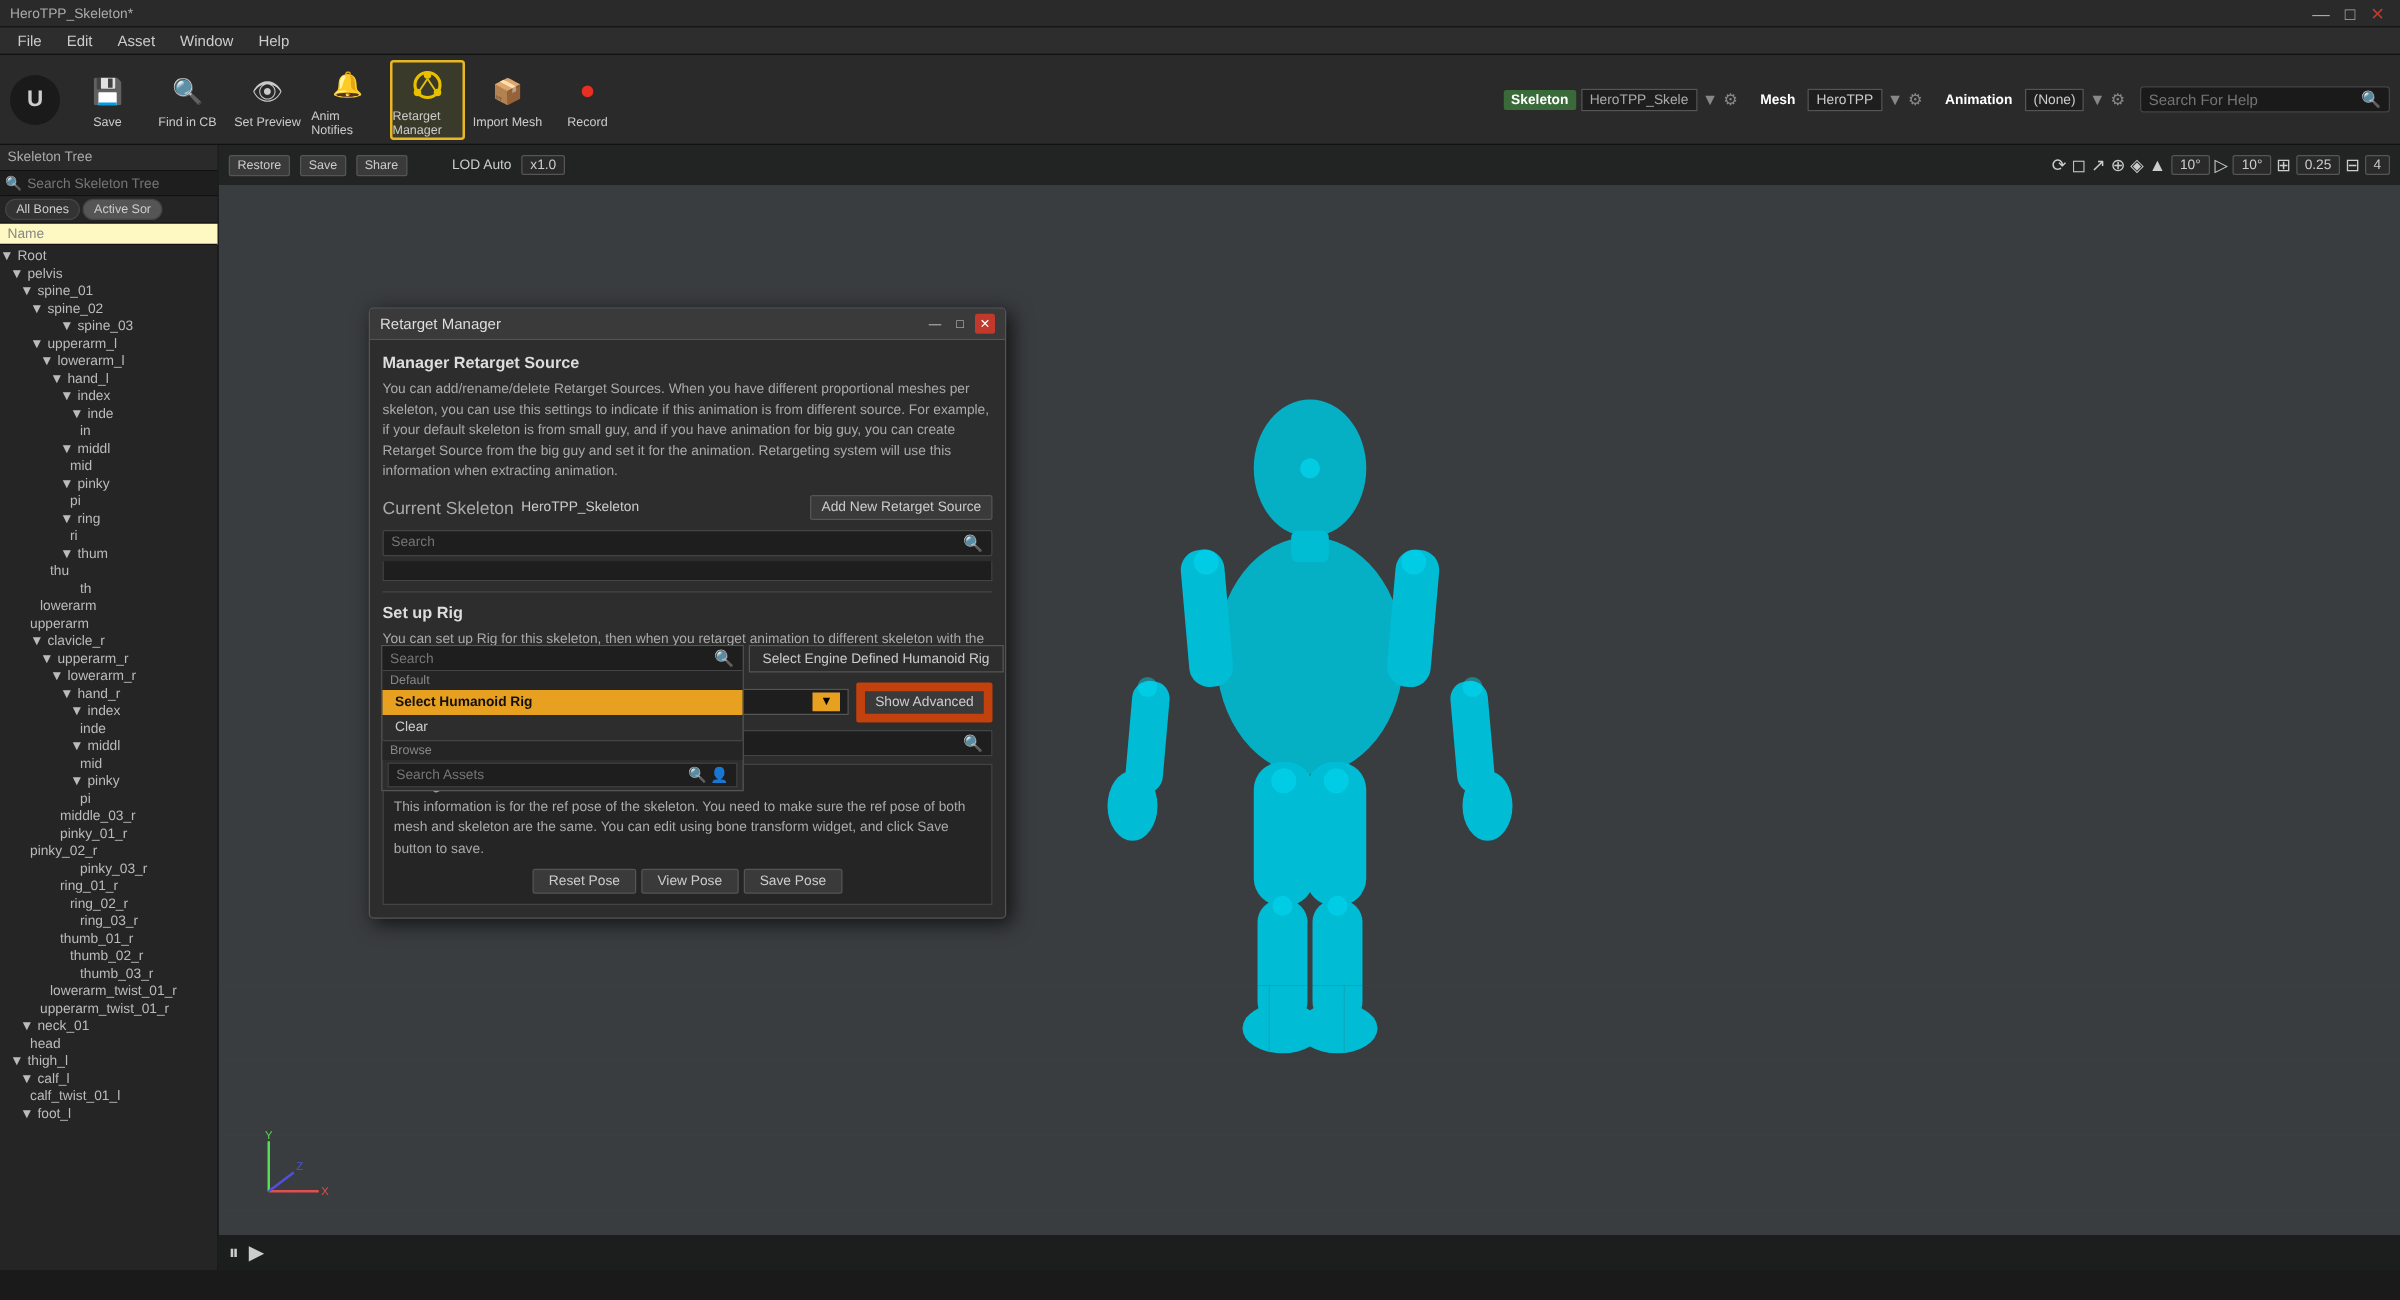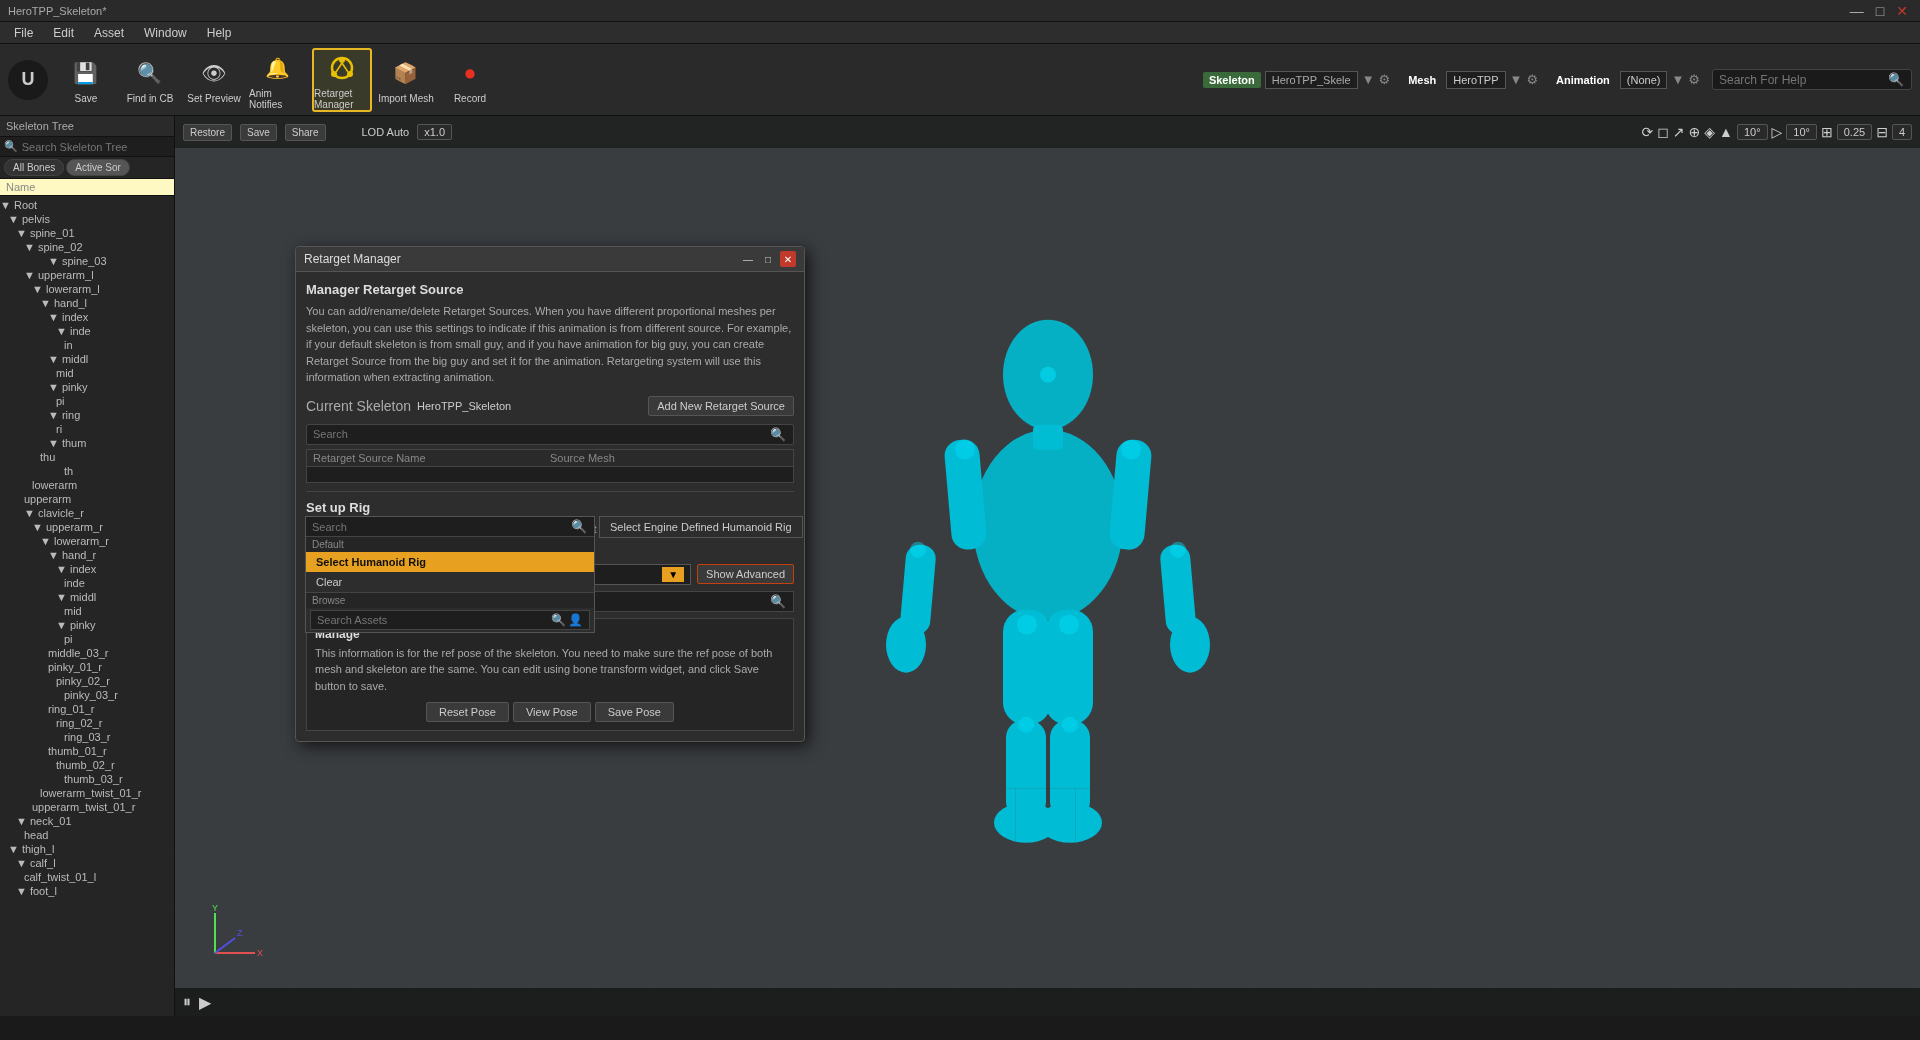--- a/index.html
+++ b/index.html
@@ -71,21 +71,21 @@
 
     .divider { border-top: 1px solid #444; margin: 8px 0; }
 
     .setup-rig-title { font-size: 13px; font-weight: bold; color: #ddd; margin-bottom: 6px; }
     .setup-rig-desc { font-size: 11px; color: #aaa; line-height: 1.5; margin-bottom: 10px; }
 
     .select-rig-row { display: flex; align-items: center; gap: 6px; margin-bottom: 6px; }
     .select-rig-label { font-size: 11px; color: #aaa; width: 70px; }
     .rig-dropdown { flex: 1; background: #1e1e1e; border: 1px solid #555; color: #ccc; font-size: 11px; padding: 2px 6px; cursor: pointer; display: flex; align-items: center; justify-content: space-between; position: relative; }
     .rig-dropdown-arrow { background: #e8a020; padding: 2px 6px; color: #000; font-size: 10px; cursor: pointer; }
-    .show-advanced-btn { background: #3a3a3a; border: 1px solid #c2410c; color: #ccc; font-size: 11px; padding: 3px 8px; cursor: pointer; border-radius: 2px; }
+    .show-advanced-btn { background: #3a3a3a; border: 7px solid #c2410c; color: #ccc; font-size: 11px; padding: 3px 8px; cursor: pointer; border-radius: 2px; }
 
     
     #rig-dropdown-popup { position: absolute; top: 400px; left: 130px; width: 290px; background: #2d2d2d; border: 1px solid #555; z-index: 200; }
     .dropdown-search-row { display: flex; align-items: center; background: #1e1e1e; border-bottom: 1px solid #444; padding: 2px 6px; }
     .dropdown-search-row input { background: transparent; border: none; color: #ccc; font-size: 11px; outline: none; flex: 1; }
     .dropdown-section-label { padding: 2px 6px; font-size: 10px; color: #888; background: #252525; }
     .dropdown-item { padding: 4px 10px; font-size: 11px; color: #ccc; cursor: pointer; }
     .dropdown-item:hover, .dropdown-item.selected { background: #e8a020; color: #000; }
     .dropdown-item.selected { background: #e8a020; color: #111; font-weight: bold; }
     .browse-label { padding: 2px 6px; font-size: 10px; color: #888; background: #252525; border-top: 1px solid #444; }
@@ -277,21 +277,21 @@
       <div class="bone-item" style="padding-left:40px;">▼ lowerarm_r</div>
       <div class="bone-item" style="padding-left:48px;">▼ hand_r</div>
       <div class="bone-item" style="padding-left:56px;">▼ index</div>
       <div class="bone-item" style="padding-left:64px;">  inde</div>
       <div class="bone-item" style="padding-left:56px;">▼ middl</div>
       <div class="bone-item" style="padding-left:64px;">  mid</div>
       <div class="bone-item" style="padding-left:56px;">▼ pinky</div>
       <div class="bone-item" style="padding-left:64px;">  pi</div>
       <div class="bone-item" style="padding-left:48px;">  middle_03_r</div>
       <div class="bone-item" style="padding-left:48px;">  pinky_01_r</div>
-      <div class="bone-item" style="padding-left:56px;">  pinky_02_r</div>
+      <div class="bone-item" style="padding-left:24px;">  pinky_02_r</div>
       <div class="bone-item" style="padding-left:64px;">    pinky_03_r</div>
       <div class="bone-item" style="padding-left:48px;">  ring_01_r</div>
       <div class="bone-item" style="padding-left:56px;">  ring_02_r</div>
       <div class="bone-item" style="padding-left:64px;">    ring_03_r</div>
       <div class="bone-item" style="padding-left:48px;">  thumb_01_r</div>
       <div class="bone-item" style="padding-left:56px;">  thumb_02_r</div>
       <div class="bone-item" style="padding-left:64px;">    thumb_03_r</div>
       <div class="bone-item" style="padding-left:40px;">  lowerarm_twist_01_r</div>
       <div class="bone-item" style="padding-left:32px;">  upperarm_twist_01_r</div>
       <div class="bone-item" style="padding-left:16px;">▼ neck_01</div>
@@ -422,24 +422,20 @@
           <span class="current-skeleton-label">Current Skeleton</span>
           <span class="current-skeleton-val">HeroTPP_Skeleton</span>
           <button class="add-retarget-btn">Add New Retarget Source</button>
         </div>
 
         <div class="search-row">
           <input type="text" style="background: transparent; border: none; color: rgb(204, 204, 204); font-size: 11px; outline: none; flex: 1 1 0%;" placeholder="Search">
           <span style="color:#888;font-size:13px;">🔍</span>
         </div>
 
-        <div class="table-header">
-          <span class="col1">Retarget Source Name</span>
-          <span class="col2">Source Mesh</span>
-        </div>
         <div class="table-body" style="min-height:16px;"></div>
 
         <div class="divider"></div>
 
         <div class="setup-rig-title">Set up Rig</div>
         <div class="setup-rig-desc">You can set up Rig for this skeleton, then when you retarget animation to different skeleton with the same Rig, it will use the information to convert data.</div>
 
         <div class="select-rig-row">
           <span class="select-rig-label">Select Rig</span>
           <div class="rig-dropdown">

